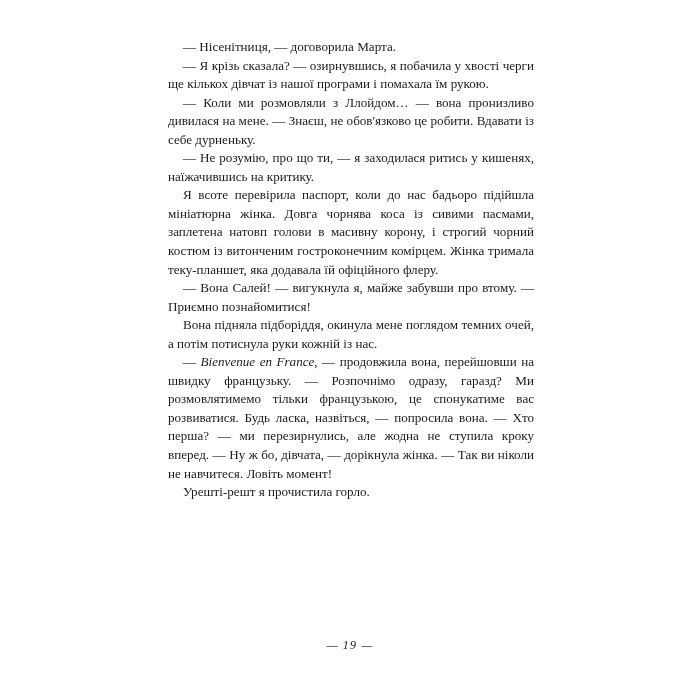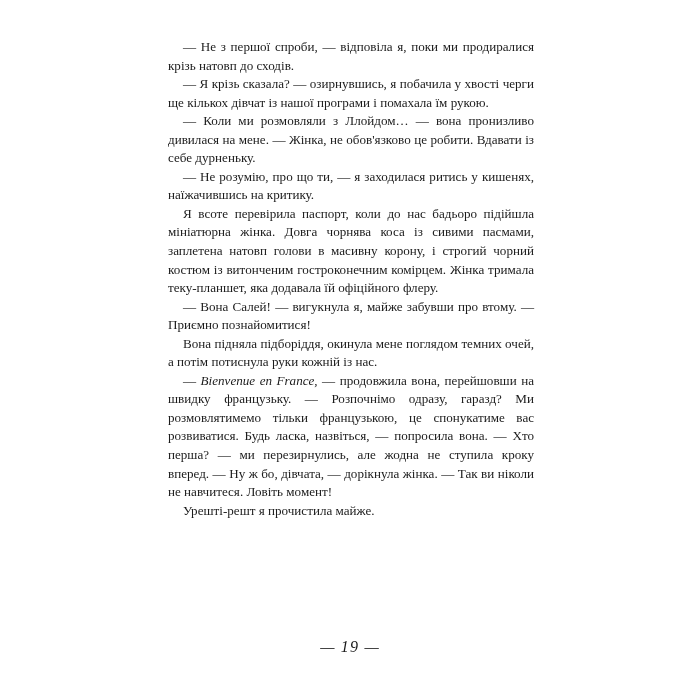--- a/index.html
+++ b/index.html
@@ -47,44 +47,44 @@
   .para i, .para em {
     font-style: italic;
   }
 
   .folio {
     position: absolute;
     left: 0;
     top: 638px;
     width: 700px;
     text-align: center;
-    font-size: 16px;
+    font-size: 12px;
     font-style: italic;
     letter-spacing: 1.2px;
     color: #1b1b1b;
   }
 </style>
 </head>
 <body>
 
 <div class="page">
 
   <div class="text-block">
 
-    <p class="para">— Не з першої спроби, — відповіла я, поки ми продиралися крізь натовп до сходів.</p>
+    <p class="para">— Нісенітниця, — договорила Марта.</p>
     <p class="para">— Я крізь сказала? — озирнувшись, я побачила у хвості черги ще кількох дівчат із нашої програми і помахала їм рукою.</p>
-    <p class="para">— Коли ми розмовляли з Ллойдом… — вона пронизливо дивилася на мене. — Жінка, не обов'язково це робити. Вдавати із себе дурненьку.</p>
+    <p class="para">— Коли ми розмовляли з Ллойдом… — вона пронизливо дивилася на мене. — Знаєш, не обов'язково це робити. Вдавати із себе дурненьку.</p>
     <p class="para">— Не розумію, про що ти, — я заходилася ритись у кишенях, наїжачившись на критику.</p>
     <p class="para">Я всоте перевірила паспорт, коли до нас бадьоро підійшла мініатюрна жінка. Довга чорнява коса із сивими пасмами, заплетена натовп голови в масивну корону, і строгий чорний костюм із витонченим гостроконечним комірцем. Жінка тримала теку-планшет, яка додавала їй офіційного флеру.</p>
 
 
     <p class="para">— Вона Салей! — вигукнула я, майже забувши про втому. — Приємно познайомитися!</p>
     <p class="para">Вона підняла підборіддя, окинула мене поглядом темних очей, а потім потиснула руки кожній із нас.</p>
 
     <p class="para"><span>— </span><em>Bienvenue en France</em><span>, — продовжила вона, перейшовши на швидку французьку. — Розпочнімо одразу, гаразд? Ми розмовлятимемо тільки французькою, це спонукатиме вас розвиватися. Будь ласка, назвіться, — попросила вона. — Хто перша? — ми перезирнулись, але жодна не ступила кроку вперед. — Ну ж бо, дівчата, — дорікнула жінка. — Так ви ніколи не навчитеся. Ловіть момент!</span></p>
 
-    <p class="para">Урешті-решт я прочистила майже.</p>
+    <p class="para">Урешті-решт я прочистила горло.</p>
 
   </div>
 
   <div class="folio">— 19 —</div>
 
 </div>
 
 </body></html>

